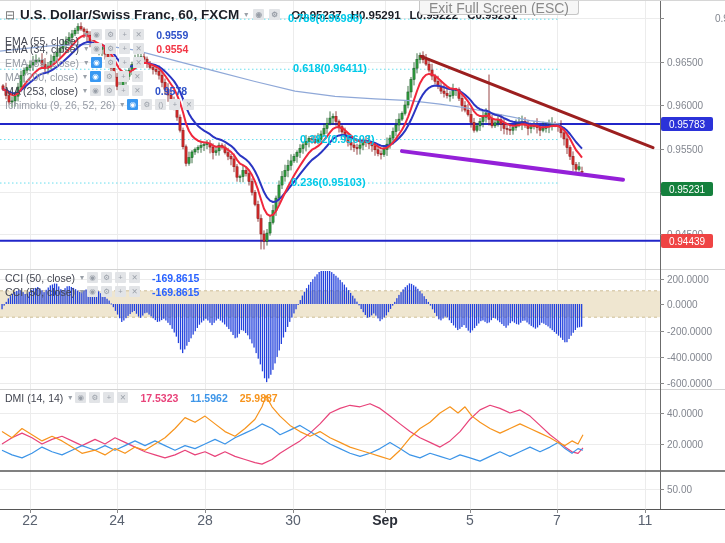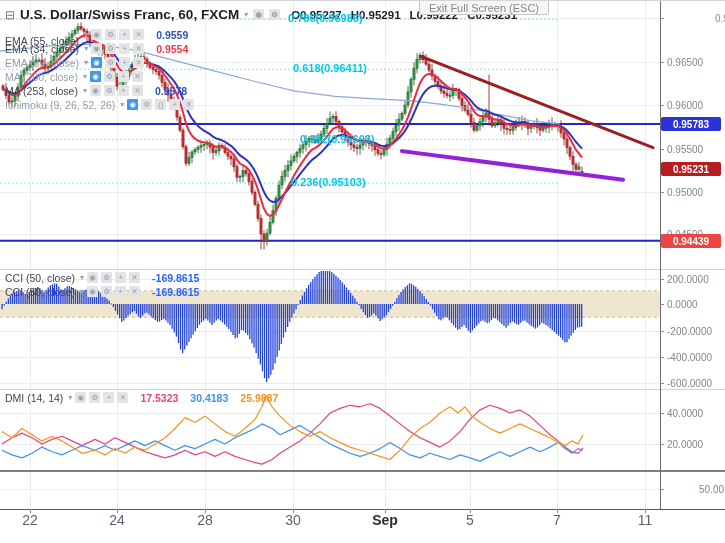--- a/index.html
+++ b/index.html
@@ -12,27 +12,27 @@
   #ohlc{display:flex;gap:9px;font-weight:bold;font-size:11.5px;color:#1b1e26;margin-left:6px;}
   .layout-ico{color:#777;font-size:12px;font-weight:normal;}
   .caret{color:#9aa0a8;font-size:8px;font-weight:normal;}
   .row{display:flex;align-items:center;gap:3px;height:13px;font-size:10.5px;color:#434651;}
   .row .lbl{margin-right:2px;}
   .ico{display:inline-flex;align-items:center;justify-content:center;width:11px;height:11px;
        background:#e2e4e7;color:#999fa8;font-size:7.5px;border-radius:1px;line-height:1;}
   .ico.active{background:#3898f2;color:#fff;}
   .val{margin-left:9px;font-weight:bold;font-size:10.5px;}
   .axis-label{position:absolute;left:667px;font-size:10px;color:#82868f;transform:translateY(-50%);}
-  .badge{position:absolute;left:661px;width:60px;height:14px;color:#fff;font-size:10px;font-weight:bold;
+  .badge{position:absolute;left:661px;width:52px;height:14px;color:#fff;font-size:10px;font-weight:normal;
          display:flex;align-items:center;justify-content:center;border-radius:2px;transform:translateY(-50%);}
   .tlabel{position:absolute;top:511px;font-size:14px;color:#5a6270;transform:translateX(-50%);}
   .tlabel.bold{font-weight:bold;color:#2b2f38;}
   .fib{position:absolute;font-size:11px;font-weight:bold;color:#00c9e8;transform:translateY(-55%);}
   #tooltip{left:419px;top:0;height:13px;padding:0 9px;background:#f6f6f6;border:1px solid #c7c7c7;
-           border-top:none;color:#8a8a8a;font-size:11px;display:flex;align-items:center;
+           border-top:none;color:#8a8a8a;font-size:14px;display:flex;align-items:center;
            border-radius:0 0 3px 3px;}
   .axis-strip{position:absolute;background:transparent;}
 </style>
 </head>
 <body>
 
 <div id="app">
   <svg id="chart-svg" width="725" height="543">
       <line x1="30.5" y1="0" x2="30.5" y2="508" stroke="#ececec"></line>
       <line x1="117.5" y1="0" x2="117.5" y2="508" stroke="#ececec"></line>
@@ -860,41 +860,41 @@
     </div>
   <div id="dmi-rows">
       <div class="row ovl" style="left: 5px; top: 390px;">
         <span class="lbl" style="color: rgb(67, 70, 81);">DMI (14, 14)</span>
         <span class="caret">▾</span>
         <span class="ico">◉</span>
         <span class="ico">⚙</span>
         <span class="ico">+</span>
         <span class="ico">✕</span>
         <span class="val" style="color: rgb(232, 67, 122);">17.5323</span>
-        <span class="val" style="color: rgb(61, 149, 232);">30.4183</span>
+        <span class="val" style="color: rgb(61, 149, 232);">11.5962</span>
         <span class="val" style="color: rgb(247, 148, 29);">25.9887</span>
       </div>
     </div>
   <div id="labels">
       <div class="axis-label" style="top: 17px; padding-left: 48px;">0.97000</div>
       <div class="axis-label" style="top: 61px;">0.96500</div>
       <div class="axis-label" style="top: 104px;">0.96000</div>
       <div class="axis-label" style="top: 148px;">0.95500</div>
       <div class="axis-label" style="top: 191px;">0.95000</div>
       <div class="axis-label" style="top: 233px;">0.94500</div>
       <div class="axis-label" style="top: 278px;">200.0000</div>
       <div class="axis-label" style="top: 303px;">0.0000</div>
       <div class="axis-label" style="top: 330px;">-200.0000</div>
       <div class="axis-label" style="top: 356px; text-align: center;">-400.0000</div>
       <div class="axis-label" style="top: 382px;">-600.0000</div>
       <div class="axis-label" style="top: 412px;">40.0000</div>
       <div class="axis-label" style="top: 443px;">20.0000</div>
-      <div class="axis-label" style="top: 488px; margin-left: 32px;">50.00</div>
+      <div class="axis-label" style="top: 488px;">50.00</div>
       <div class="badge" style="top: 123px; background: rgb(43, 50, 217);">0.95783</div>
-      <div class="badge" style="top: 168px; background: #b91c1c;">0.95231</div>
+      <div class="badge" style="top: 188px; background: #15803d;">0.95231</div>
       <div class="badge" style="top: 240px; background: #ef4444;">0.94439</div>
       <div class="tlabel" style="left: 30px;">22</div>
       <div class="tlabel" style="left: 117px;">24</div>
       <div class="tlabel" style="left: 205px;">28</div>
       <div class="tlabel" style="left: 293px;">30</div>
       <div class="tlabel bold" style="left: 385px;">Sep</div>
       <div class="tlabel" style="left: 470px;">5</div>
       <div class="tlabel" style="left: 557px;">7</div>
       <div class="tlabel" style="left: 645px;">11</div>
       <div class="fib" style="left: 288px; top: 18.218px;">0.786(0.96986)</div>

